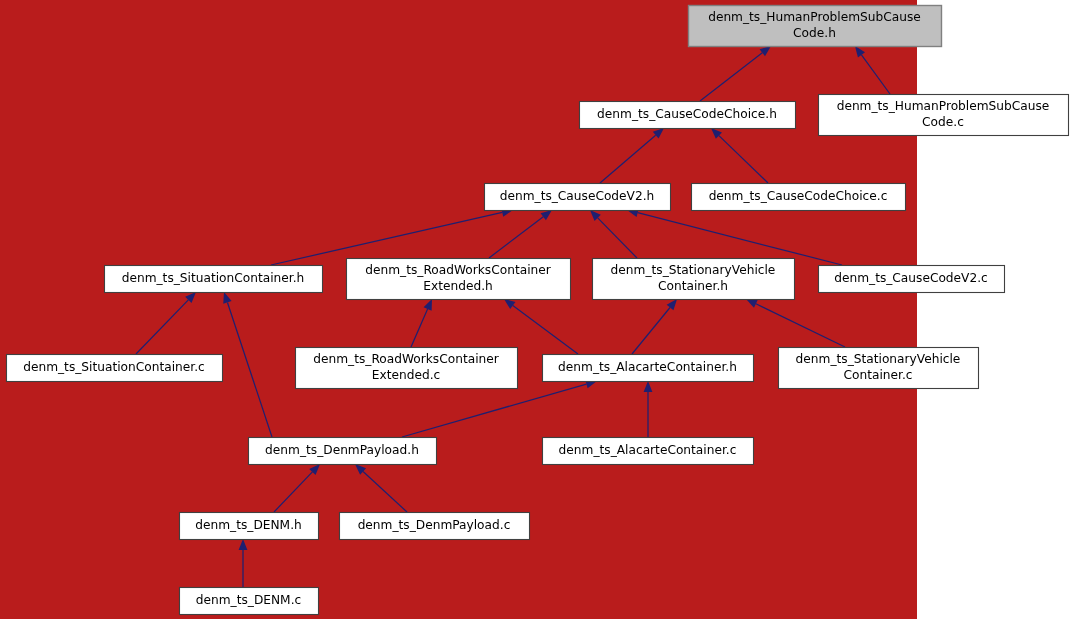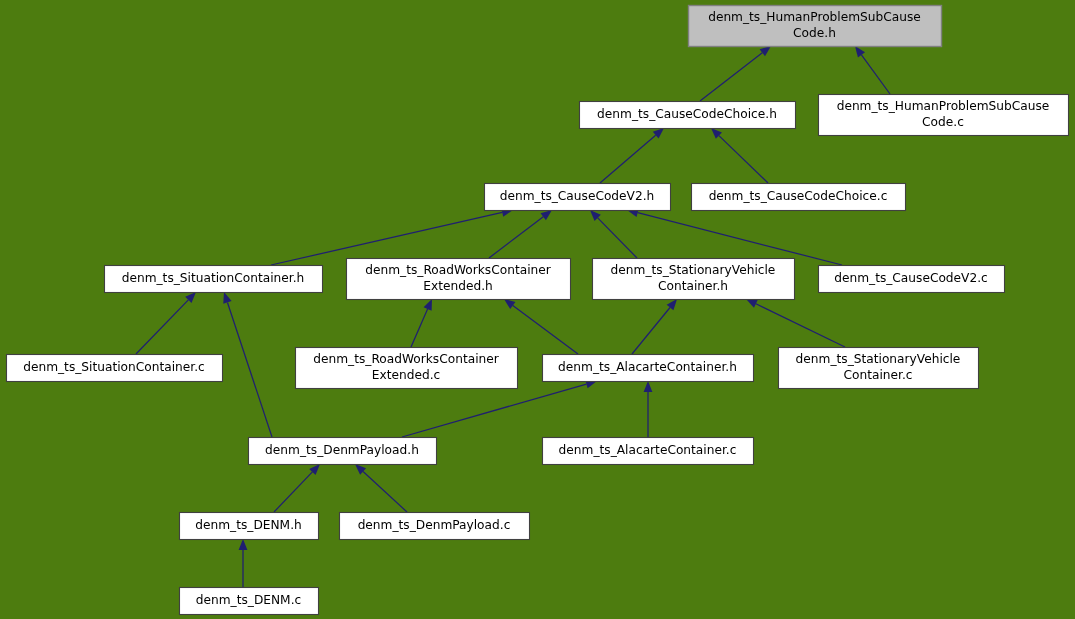--- a/index.html
+++ b/index.html
@@ -8,23 +8,23 @@
     background: #ffffff;
   }
   body {
     width: 1075px;
     height: 619px;
     font-family: "DejaVu Sans", "Liberation Sans", sans-serif;
     overflow: hidden;
   }
   #graph-root {
     position: relative;
-    width: 1075px;
+    width: 917px;
     height: 619px;
-    background: #4d7c0f;
+    background: #b91c1c;
   }
   #graph-svg {
     position: absolute;
     left: 0;
     top: 0;
     width: 1075px;
     height: 619px;
     display: block;
   }
   .node-rect {

